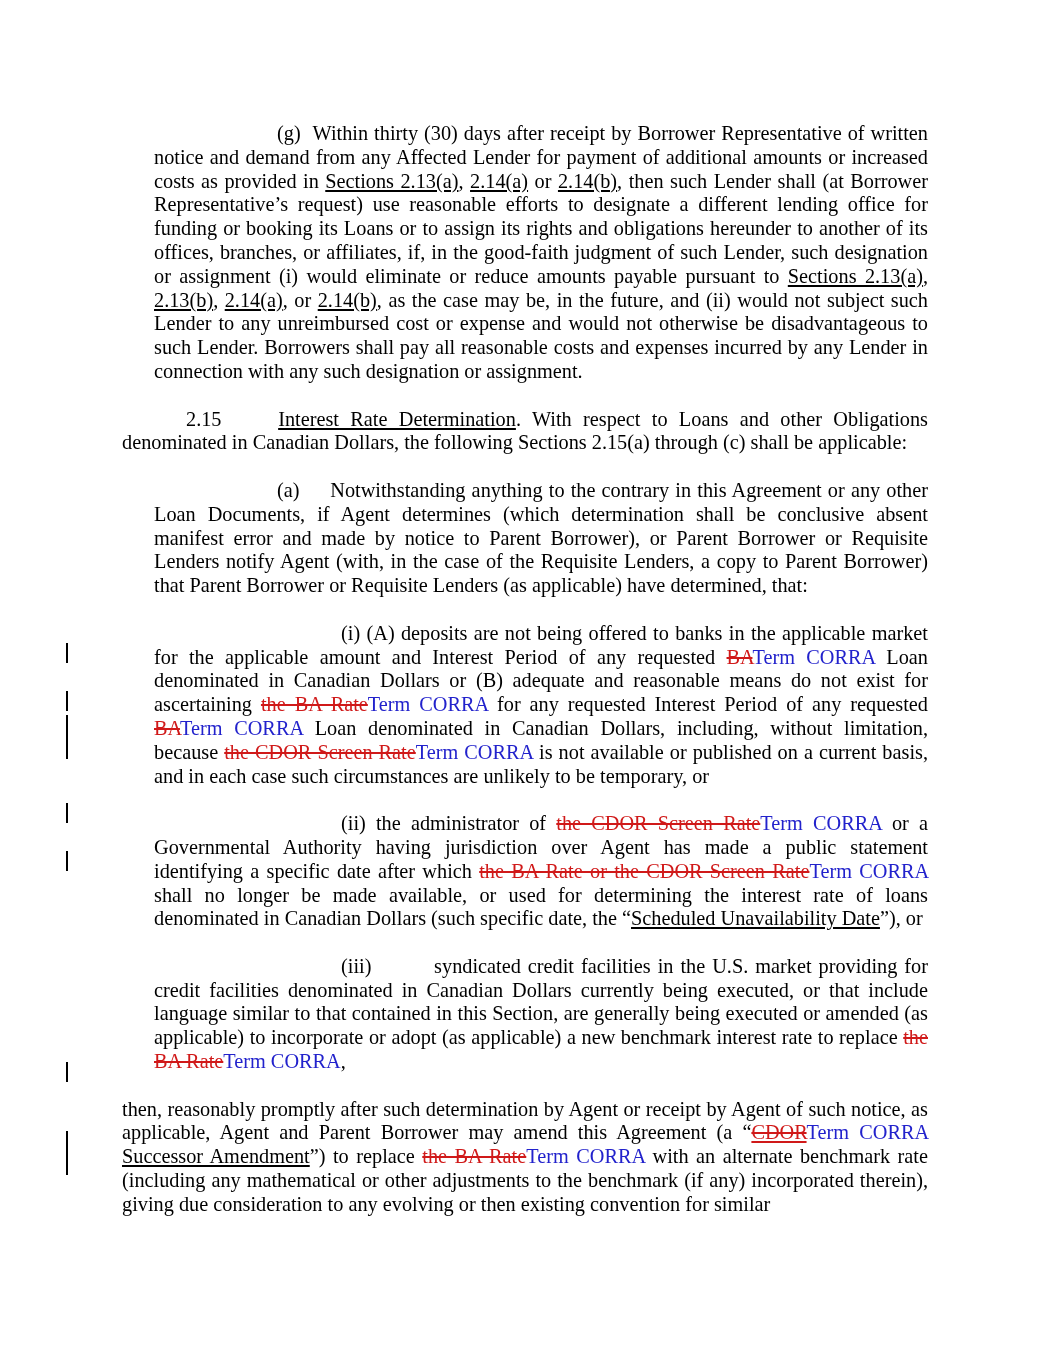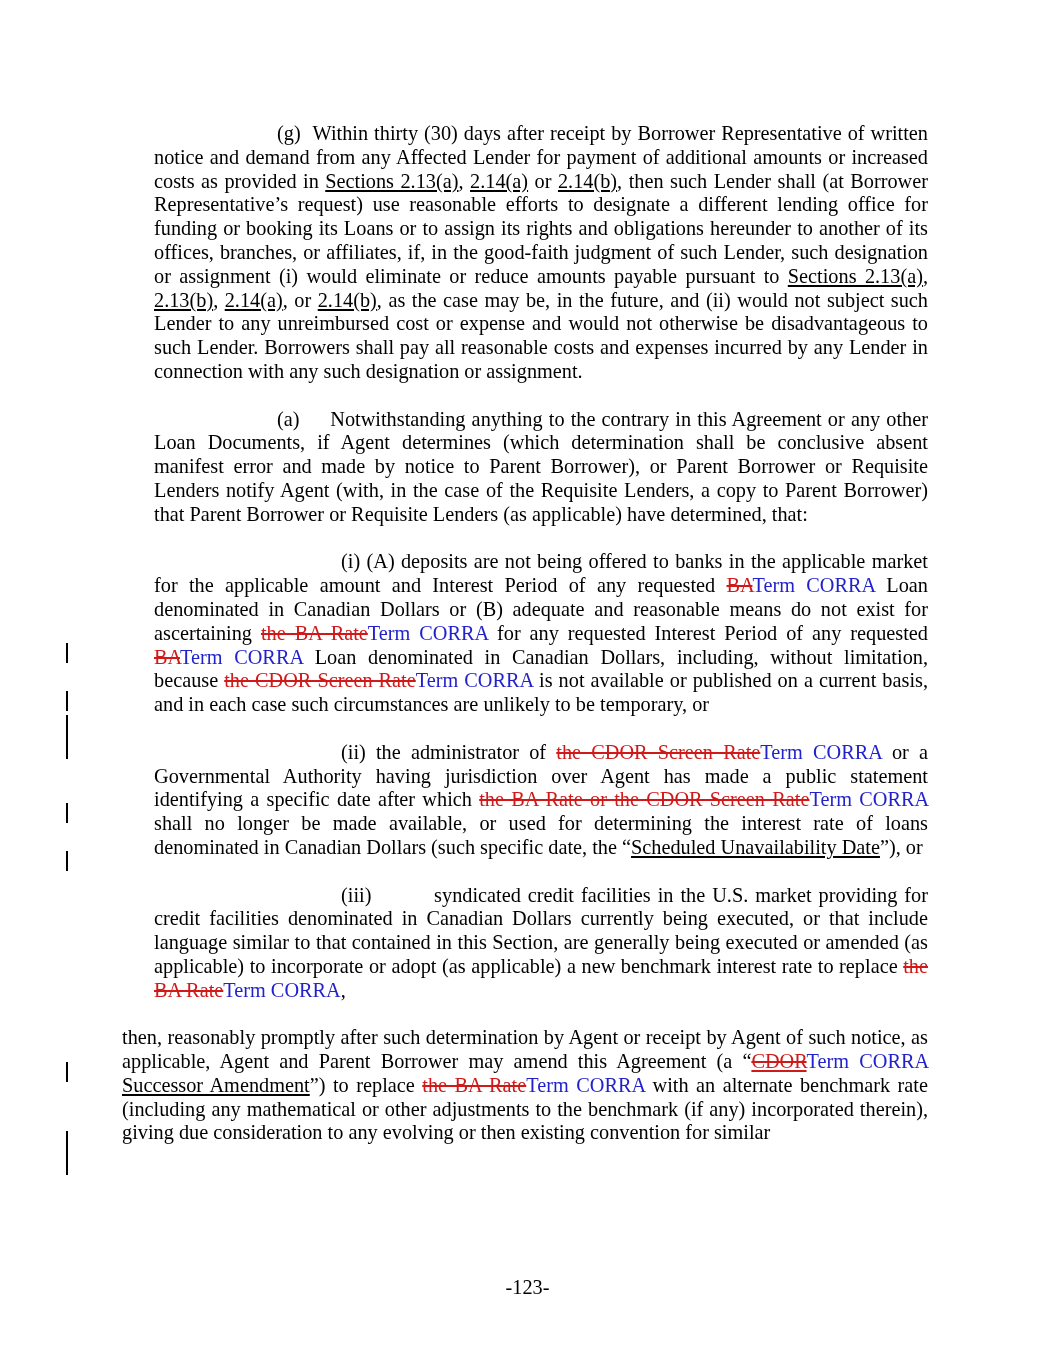--- a/index.html
+++ b/index.html
@@ -59,20 +59,23 @@
   <div class="change-bar" style="top:851px;height:20px;"></div>
   <div class="change-bar" style="top:1062px;height:20px;"></div>
   <div class="change-bar" style="top:1131px;height:44px;"></div>
 
   <div class="content">
 
     <p class="para p-g">
       <span>(g)&nbsp;&nbsp;Within thirty (30) days after receipt by Borrower Representative of written notice and demand from any Affected Lender for payment of additional amounts or increased costs as provided in </span><span class="run-u">Sections 2.13(a)</span><span>, </span><span class="run-u">2.14(a)</span><span> or </span><span class="run-u">2.14(b)</span><span>, then such Lender shall (at Borrower Representative’s request) use reasonable efforts to designate a different lending office for funding or booking its Loans or to assign its rights and obligations hereunder to another of its offices, branches, or affiliates, if, in the good-faith judgment of such Lender, such designation or assignment (i) would eliminate or reduce amounts payable pursuant to </span><span class="run-u">Sections 2.13(a)</span><span>, </span><span class="run-u">2.13(b)</span><span>, </span><span class="run-u">2.14(a)</span><span>, or </span><span class="run-u">2.14(b)</span><span>, as the case may be, in the future, and (ii) would not subject such Lender to any unreimbursed cost or expense and would not otherwise be disadvantageous to such Lender. Borrowers shall pay all reasonable costs and expenses incurred by any Lender in connection with any such designation or assignment.</span>
     </p>
 
+    <p class="para p-215">
+      <span>2.15&nbsp;&nbsp;&nbsp;&nbsp;&nbsp;</span><span class="run-u">Interest Rate Determination</span><span>. With respect to Loans and other Obligations denominated in Canadian Dollars, the following Sections 2.15(a) through (c) shall be applicable:</span>
+    </p>
 
     <p class="para p-a">
       <span>(a)&nbsp;&nbsp;&nbsp;&nbsp;&nbsp;Notwithstanding anything to the contrary in this Agreement or any other Loan Documents, if Agent determines (which determination shall be conclusive absent manifest error and made by notice to Parent Borrower), or Parent Borrower or Requisite Lenders notify Agent (with, in the case of the Requisite Lenders, a copy to Parent Borrower) that Parent Borrower or Requisite Lenders (as applicable) have determined, that:</span>
     </p>
 
     <p class="para p-i">
       <span>(i) (A) deposits are not being offered to banks in the applicable market for the applicable amount and Interest Period of any requested </span><span class="run-del">BA</span><span class="run-ins">Term CORRA</span><span> Loan denominated in Canadian Dollars or (B) adequate and reasonable means do not exist for ascertaining </span><span class="run-del">the BA Rate</span><span class="run-ins">Term CORRA</span><span> for any requested Interest Period of any requested </span><span class="run-del">BA</span><span class="run-ins">Term CORRA</span><span> Loan denominated in Canadian Dollars, including, without limitation, because </span><span class="run-del">the CDOR Screen Rate</span><span class="run-ins">Term CORRA</span><span> is not available or published on a current basis, and in each case such circumstances are unlikely to be temporary, or</span>
     </p>
 
     <p class="para p-i">
@@ -82,15 +85,14 @@
     <p class="para p-i">
       <span>(iii)&nbsp;&nbsp;&nbsp;&nbsp;&nbsp;&nbsp;&nbsp;&nbsp;&nbsp;syndicated credit facilities in the U.S. market providing for credit facilities denominated in Canadian Dollars currently being executed, or that include language similar to that contained in this Section, are generally being executed or amended (as applicable) to incorporate or adopt (as applicable) a new benchmark interest rate to replace </span><span class="run-del">the BA Rate</span><span class="run-ins">Term CORRA</span><span>,</span>
     </p>
 
     <p class="para p-then">
       <span>then, reasonably promptly after such determination by Agent or receipt by Agent of such notice, as applicable, Agent and Parent Borrower may amend this Agreement (a “</span><span class="run-delu">CDOR</span><span class="run-ins">Term CORRA</span><span> </span><span class="run-u">Successor Amendment</span><span>”) to replace </span><span class="run-del">the BA Rate</span><span class="run-ins">Term CORRA</span><span> with an alternate benchmark rate (including any mathematical or other adjustments to the benchmark (if any) incorporated therein), giving due consideration to any evolving or then existing convention for similar</span>
     </p>
 
   </div>
 
-  <div class="footer">-123-</div>
 
 </div>
 
 </body></html>

